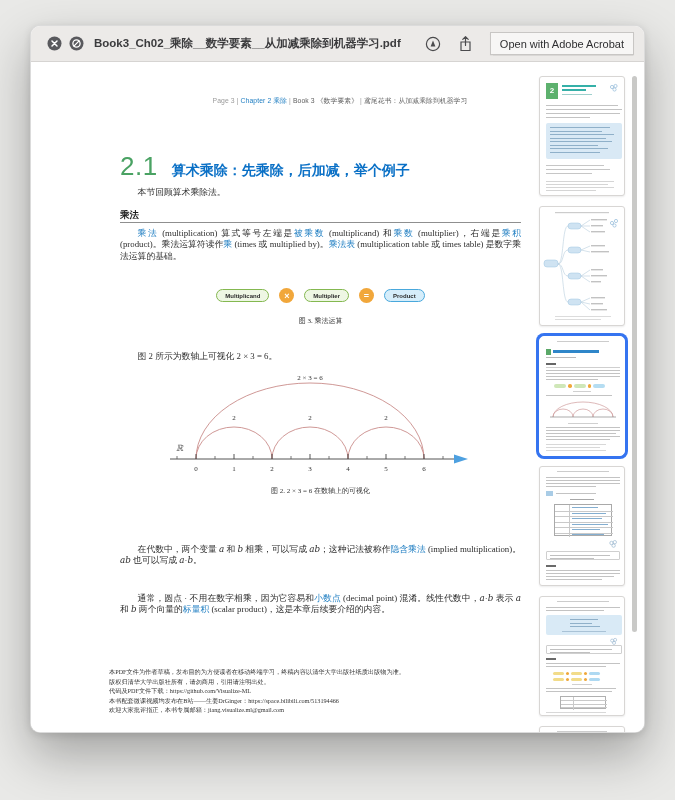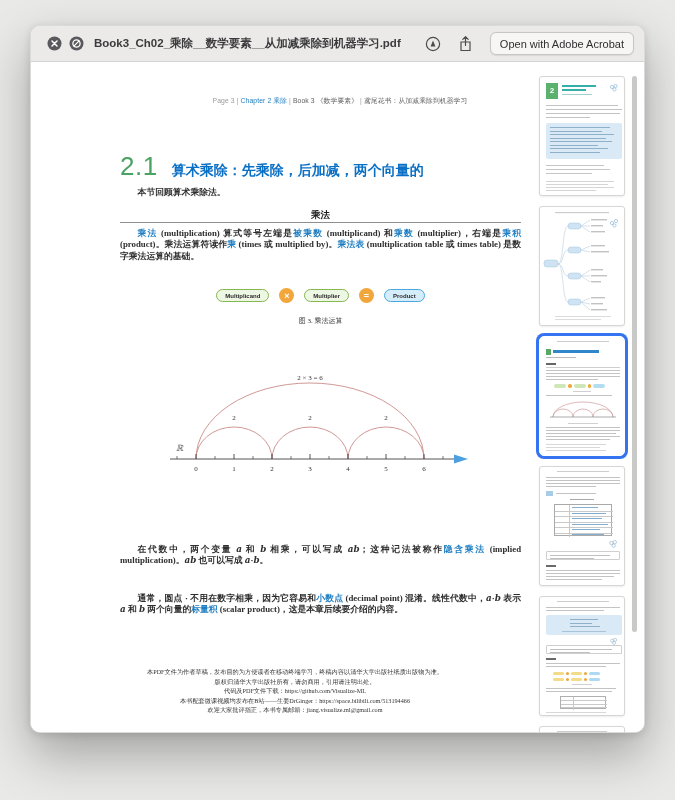--- a/index.html
+++ b/index.html
@@ -13,40 +13,40 @@
     box-shadow:0 22px 50px rgba(0,0,0,.30), 0 2px 8px rgba(0,0,0,.12); overflow:hidden; }
 
   .titlebar { position:absolute; left:0; top:0; right:0; height:36px; background:#eceae8;
     border-bottom:1px solid #d6d4d2; display:flex; align-items:center; padding:0 10px 0 16px; }
   .tb-icon { display:flex; align-items:center; justify-content:center; cursor:default; }
   .tb-circle { width:15px; height:15px; }
   .filename { margin-left:10px; font-size:11.5px; font-weight:700; color:#3b3b3d; white-space:nowrap;
     overflow:hidden; text-overflow:ellipsis; max-width:330px; }
   .tb-right { margin-left:auto; display:flex; align-items:center; gap:17px; }
   .openwith-btn { height:23px; padding:0 9px; background:#f7f6f5; border:1px solid #c8c6c4;
-    border-radius:6px; font-size:11px; color:#2f2f31; display:flex; align-items:center;
+    border-radius:0; font-size:11px; color:#2f2f31; display:flex; align-items:center;
     box-shadow:0 .5px 1px rgba(0,0,0,.08); white-space:nowrap; }
 
   .content { position:absolute; left:0; top:36px; right:0; bottom:0; background:#fff; }
 
   
   .pdf-page { position:absolute; left:0; top:0; width:506px; height:672px; background:#fff; }
-  .abs { position:absolute;text-align:center; }
+  .abs { position:absolute; }
   .txtcol { left:89px; width:401px; }
   .breadcrumb { top:34px; left:89px; width:440px; text-align:center; font-size:6.8px; color:#9a9a9a; letter-spacing:.1px; }
   .run-term { color:#1f7ec2; }
   .run-dark { color:#5f5f5f; }
   .run-var  { font-style:italic; font-family:"DejaVu Serif",serif; }
 
   .sec-head { top:89px; display:flex; align-items:baseline; }
   .sec-num { font-size:26px; font-weight:400; color:#4aa263; letter-spacing:.5px; }
   .sec-title { margin-left:14px; font-size:14px; font-weight:700; color:#0a70c6; }
 
   .para { font-family:"Liberation Serif",serif; font-size:8.8px; line-height:1.3;
-    color:#2e2e2e; text-align:justify; text-indent:2em;font-weight:bold; }
+    color:#2e2e2e; text-align:justify; text-indent:2em; }
   .intro { top:125px; }
   .subhead { top:147px; font-size:9.5px; font-weight:700; color:#1c1c1c; }
   .subrule { top:160px; height:0; border-top:1px solid #8f8f8f; }
   .p1 { top:166px; } .p2 { top:444px; } .p3 { top:482px; } .p4 { top:531px; } .p5 { top:551px; }
   .pfig2 { top:289px; }
 
   .fig1-row { top:226px; display:flex; align-items:center; justify-content:center; gap:10px; }
   .pill { height:13px; display:flex; align-items:center; padding:0 8px; border-radius:7px;
     font-size:6px; font-weight:700; color:#2b2b2b; }
   .pill-green { background:#eef7e4; border:1px solid #84b850; }
@@ -110,39 +110,40 @@
     </div>
 
     <div class="content">
 
       <div class="pdf-page">
 
         <div class="abs breadcrumb"><span>Page 3  |  </span><span class="run-term">Chapter 2 乘除</span><span>  |  </span><span class="run-dark">Book 3 《数学要素》</span><span>  |  </span><span class="run-dark">鸢尾花书：从加减乘除到机器学习</span></div>
 
         <div class="abs txtcol sec-head">
           <span class="sec-num">2.1</span>
-          <span class="sec-title">算术乘除：先乘除，后加减，两个向量的</span>
+          <span class="sec-title">算术乘除：先乘除，后加减，举个例子</span>
         </div>
 
         <div class="abs txtcol para intro">本节回顾算术乘除法。</div>
 
         <div class="abs txtcol subhead">乘法</div>
         <div class="abs txtcol subrule"></div>
 
         <div class="abs txtcol para p1"><span class="run-term">乘法</span><span> (multiplication) 算式等号左端是</span><span class="run-term">被乘数</span><span> (multiplicand) 和</span><span class="run-term">乘数</span><span> (multiplier)，右端是</span><span class="run-term">乘积</span><span> (product)。乘法运算符读作</span><span class="run-term">乘</span><span> (times 或 multiplied by)。</span><span class="run-term">乘法表</span><span> (multiplication table 或 times table) 是数字乘法运算的基础。</span></div>
 
         <div class="abs txtcol fig1-row">
           <div class="pill pill-green">Multiplicand</div>
           <div class="opcircle">×</div>
           <div class="pill pill-green">Multiplier</div>
           <div class="opcircle">=</div>
           <div class="pill pill-blue">Product</div>
         </div>
         <div class="abs txtcol figcap cap1">图 3. 乘法运算</div>
 
+        <div class="abs txtcol para pfig2">图 2 所示为数轴上可视化 2 × 3 = 6。</div>
 
         <div class="abs txtcol fig2-wrap">
           <svg width="330" height="112" viewBox="0 0 330 112">
             <text x="154" y="9" font-size="7" text-anchor="middle" fill="#333" font-family="Liberation Serif,serif">2 × 3 = 6</text>
             <path d="M40,88 A114,76 0 0 1 268,88" fill="none" stroke="#c98c8a" stroke-width="0.9"></path>
             <path d="M40,88 A38,32 0 0 1 116,88" fill="none" stroke="#c98c8a" stroke-width="0.9"></path>
             <path d="M116,88 A38,32 0 0 1 192,88" fill="none" stroke="#c98c8a" stroke-width="0.9"></path>
             <path d="M192,88 A38,32 0 0 1 268,88" fill="none" stroke="#c98c8a" stroke-width="0.9"></path>
             <text x="78" y="49" font-size="7" text-anchor="middle" fill="#333" font-family="Liberation Serif,serif">2</text>
             <text x="154" y="49" font-size="7" text-anchor="middle" fill="#333" font-family="Liberation Serif,serif">2</text>
@@ -173,20 +174,21 @@
               <text x="40" y="100">0</text>
               <text x="78" y="100">1</text>
               <text x="116" y="100">2</text>
               <text x="154" y="100">3</text>
               <text x="192" y="100">4</text>
               <text x="230" y="100">5</text>
               <text x="268" y="100">6</text>
             </g>
           </svg>
         </div>
+        <div class="abs txtcol figcap cap2">图 2. 2 × 3 = 6 在数轴上的可视化</div>
 
         <div class="abs txtcol para p3"><span>在代数中，两个变量 </span><span class="run-var">a</span><span> 和 </span><span class="run-var">b</span><span> 相乘，可以写成 </span><span class="run-var">ab</span><span>；这种记法被称作</span><span class="run-term">隐含乘法</span><span> (implied multiplication)。</span><span class="run-var">ab</span><span> 也可以写成 </span><span class="run-var">a</span><span>·</span><span class="run-var">b</span><span>。</span></div>
         <div class="abs txtcol para p4"><span>通常，圆点 · 不用在数字相乘，因为它容易和</span><span class="run-term">小数点</span><span> (decimal point) 混淆。线性代数中，</span><span class="run-var">a</span><span>·</span><span class="run-var">b</span><span> 表示 </span><span class="run-var">a</span><span> 和 </span><span class="run-var">b</span><span> 两个向量的</span><span class="run-term">标量积</span><span> (scalar product)，这是本章后续要介绍的内容。</span></div>
 
         <div class="abs pdf-footer">
           <div>本PDF文件为作者草稿，发布目的为方便读者在移动终端学习，终稿内容以清华大学出版社纸质出版物为准。</div>
           <div>版权归清华大学出版社所有，请勿商用，引用请注明出处。</div>
           <div>代码及PDF文件下载：https://github.com/Visualize-ML</div>
           <div>本书配套微课视频均发布在B站——生姜DrGinger：https://space.bilibili.com/513194466</div>
           <div>欢迎大家批评指正，本书专属邮箱：jiang.visualize.ml@gmail.com</div>

